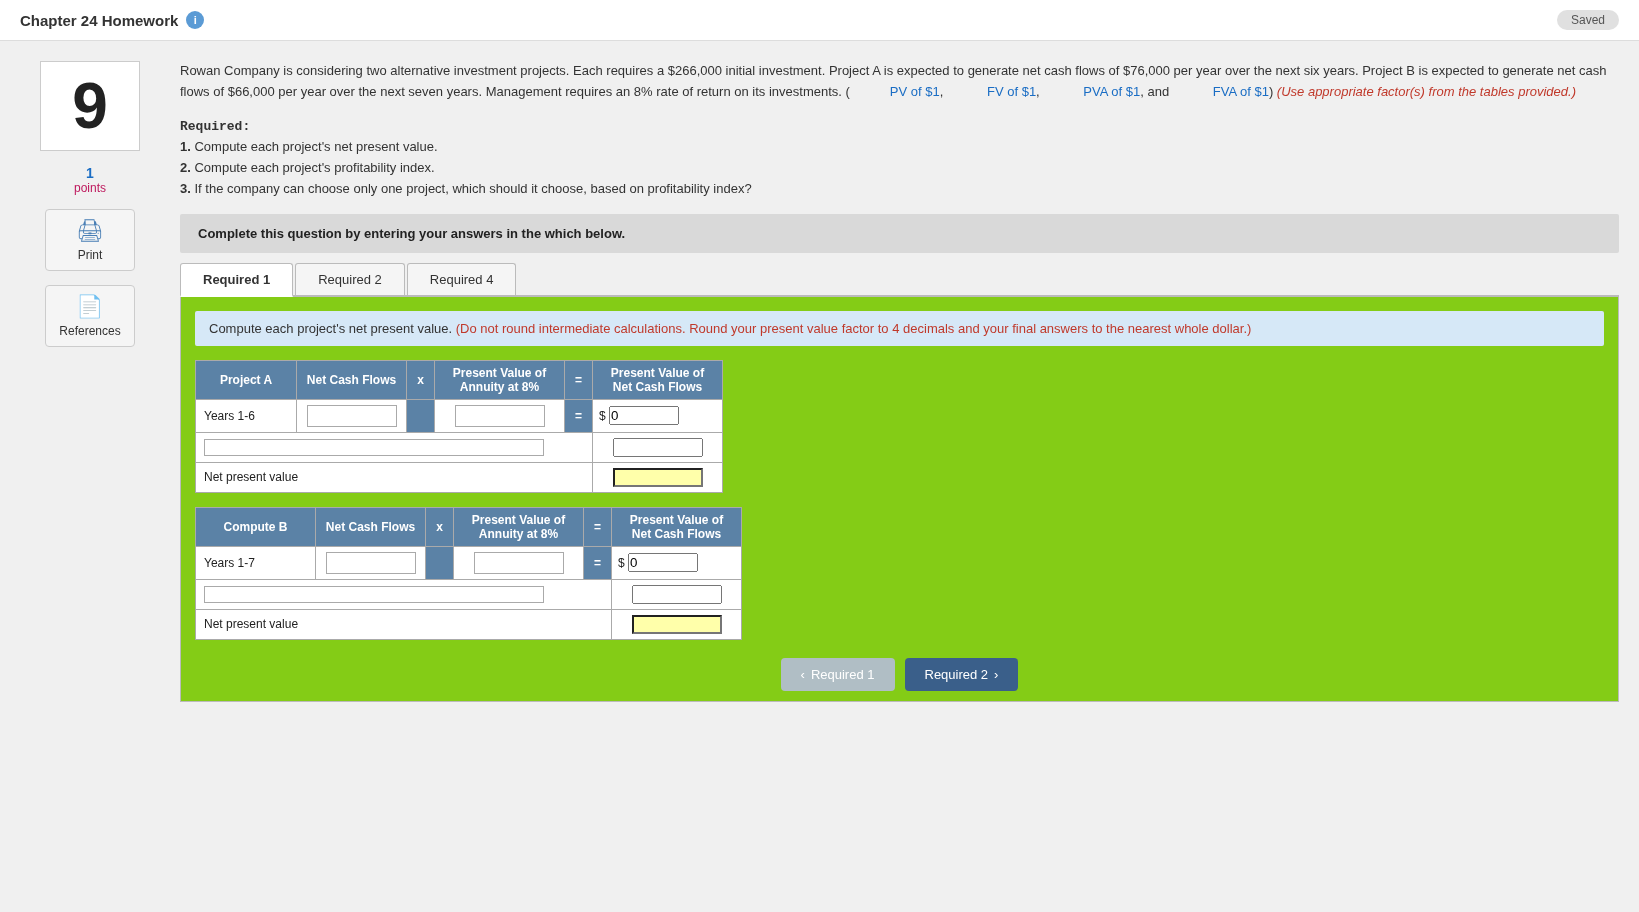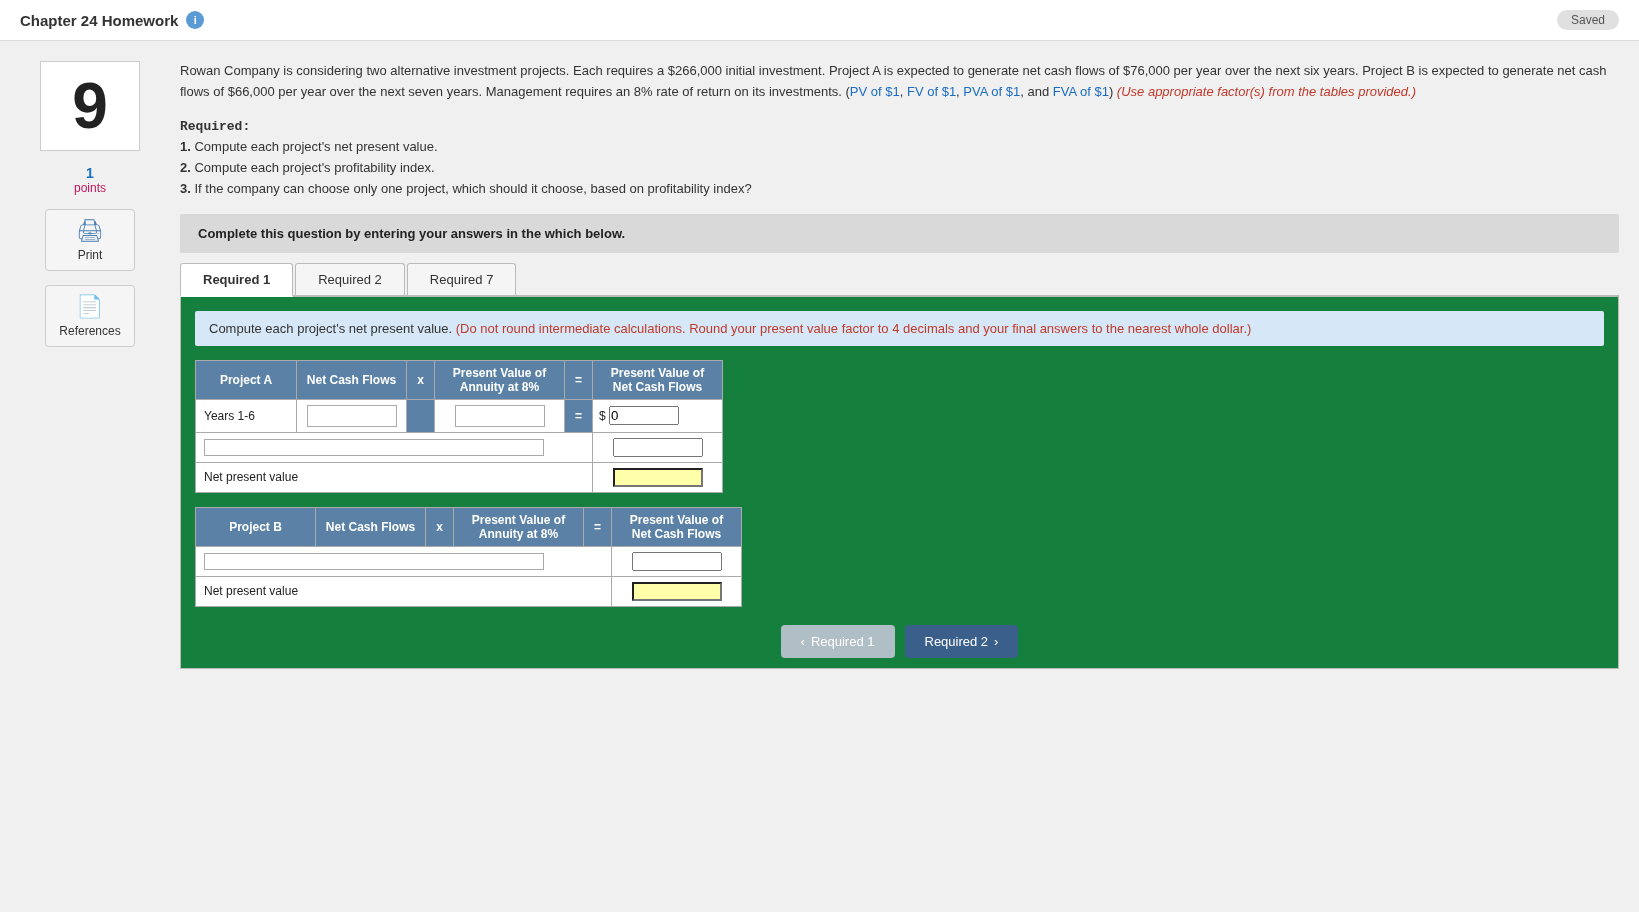--- a/index.html
+++ b/index.html
@@ -9,28 +9,28 @@
     .info-icon { display: inline-flex; align-items: center; justify-content: center; width: 18px; height: 18px; border-radius: 50%; background: #5b9bd5; color: #fff; font-size: 11px; font-weight: bold; }
     .saved-badge { background: #e0e0e0; border-radius: 12px; padding: 3px 14px; font-size: 12px; color: #555; }
     .main-layout { display: flex; padding: 20px; gap: 20px; }
     .sidebar { width: 140px; flex-shrink: 0; display: flex; flex-direction: column; align-items: center; gap: 14px; }
     .question-number-box { width: 100px; height: 90px; border: 1px solid #ccc; background: #fff; display: flex; align-items: center; justify-content: center; font-size: 64px; font-weight: bold; color: #222; }
     .sidebar-btn { display: flex; flex-direction: column; align-items: center; gap: 4px; background: #f5f5f5; border: 1px solid #ccc; border-radius: 4px; padding: 8px 16px; cursor: pointer; font-size: 12px; color: #333; width: 90px; }
     .icon-print { font-size: 22px; color: #4a7fb5; }
     .icon-ref { font-size: 22px; color: #4a7fb5; }
     .content { flex: 1; }
     .question-text { font-size: 13px; line-height: 1.6; color: #333; margin-bottom: 14px; }
-    .question-text a { color: #1a6dc4; text-decoration: none; }
+    .question-text a { color: #1a6dc4; text-decoration: none; margin-left: 40px; }
     .required-bold { font-weight: bold; font-family: Liberation Mono, monospace; }
     .red-italic { color: #c0392b; font-style: italic; }
     .instruction-box { background: #d9d9d9; padding: 12px 18px; font-size: 13px; font-weight: bold; margin-bottom: 10px; border-radius: 2px; }
     .tabs-row { display: flex; gap: 0; border-bottom: 2px solid #bbb; margin-bottom: 0; }
     .tab { padding: 8px 22px; border: 1px solid #bbb; border-bottom: none; background: #f5f5f5; cursor: pointer; font-size: 13px; color: #333; margin-right: 2px; border-radius: 3px 3px 0 0; }
     .tab.active { background: #fff; font-weight: bold; border-bottom: 2px solid #fff; margin-bottom: -2px; z-index: 1; }
-    .tab-content { border: 1px solid #bbb; border-top: none; padding: 14px 14px 10px 14px; background: #15803d; }
+    .tab-content { border: 1px solid #bbb; border-top: none; padding: 14px 14px 10px 14px; background: #84cc16; }
     .instruction-note { background: #d6e8f7; padding: 10px 14px; font-size: 13px; color: #333; margin-bottom: 14px; border-radius: 2px; }
     .instruction-note .red-text { color: #c0392b; }
     table { border-collapse: collapse; font-size: 12px; }
     table th, table td { border: 1px solid #aaa; padding: 5px 8px; text-align: center; }
     table th { background: #5b82a6; color: #fff; font-weight: bold; }
     table td { background: #fff; }
     .table-label-cell { text-align: left; background: #fff; }
     .operator-cell { background: #5b82a6; color: #fff; font-weight: bold; border: 1px solid #aaa; text-align: center; padding: 5px 6px; }
     .input-cell input { border: 1px solid #aaa; width: 90px; padding: 3px 5px; font-size: 12px; background: #fff; }
     .dollar-cell { text-align: left; padding-left: 6px; }
@@ -91,21 +91,21 @@
     </div>
 
     <div class="tabs-row">
       <div class="tab active">
         <span>Required 1</span>
       </div>
       <div class="tab">
         <span>Required 2</span>
       </div>
       <div class="tab">
-        <span>Required 7</span>
+        <span>Required 4</span>
       </div>
     </div>
 
     <div class="tab-content">
 
       <div class="instruction-note">
         <span>Compute each project's net present value.</span>
         <span class="red-text">(Do not round intermediate calculations. Round your present value factor to 4 decimals and your final answers to the nearest whole dollar.)</span>
       </div>
 
@@ -156,29 +156,46 @@
               </td>
             </tr>
           </tbody>
         </table>
       </div>
 
       <div class="table-wrapper section-gap">
         <table>
           <thead>
             <tr>
-              <th style="width:120px;">Project B</th>
+              <th style="width:120px;">Compute B</th>
               <th style="width:110px;"><span>Net Cash Flows</span></th>
               <th class="operator-cell" style="width:28px;"><span>x</span></th>
               <th style="width:130px;"><span>Present Value of Annuity at 8%</span></th>
               <th class="operator-cell" style="width:28px;"><span>=</span></th>
               <th style="width:130px;"><span>Present Value of Net Cash Flows</span></th>
             </tr>
           </thead>
           <tbody>
+            <tr>
+              <td class="table-label-cell">Years 1-7</td>
+              <td class="input-cell">
+                <input type="text" value="" style="">
+              </td>
+              <td class="operator-cell"></td>
+              <td class="input-cell">
+                <input type="text" value="" style="">
+              </td>
+              <td class="operator-cell">
+                <span>=</span>
+              </td>
+              <td class="dollar-cell">
+                <span>$</span>
+                <input type="text" value="0" style="width: 70px;">
+              </td>
+            </tr>
             <tr>
               <td colspan="5" class="table-label-cell" style="border-right:none;">
                 <input type="text" value="" style="width: 340px; border: 1px solid rgb(170, 170, 170);">
               </td>
               <td>
                 <input type="text" value="" style="width: 90px;">
               </td>
             </tr>
             <tr>
               <td colspan="5" class="table-label-cell" style="border-right:none;">

